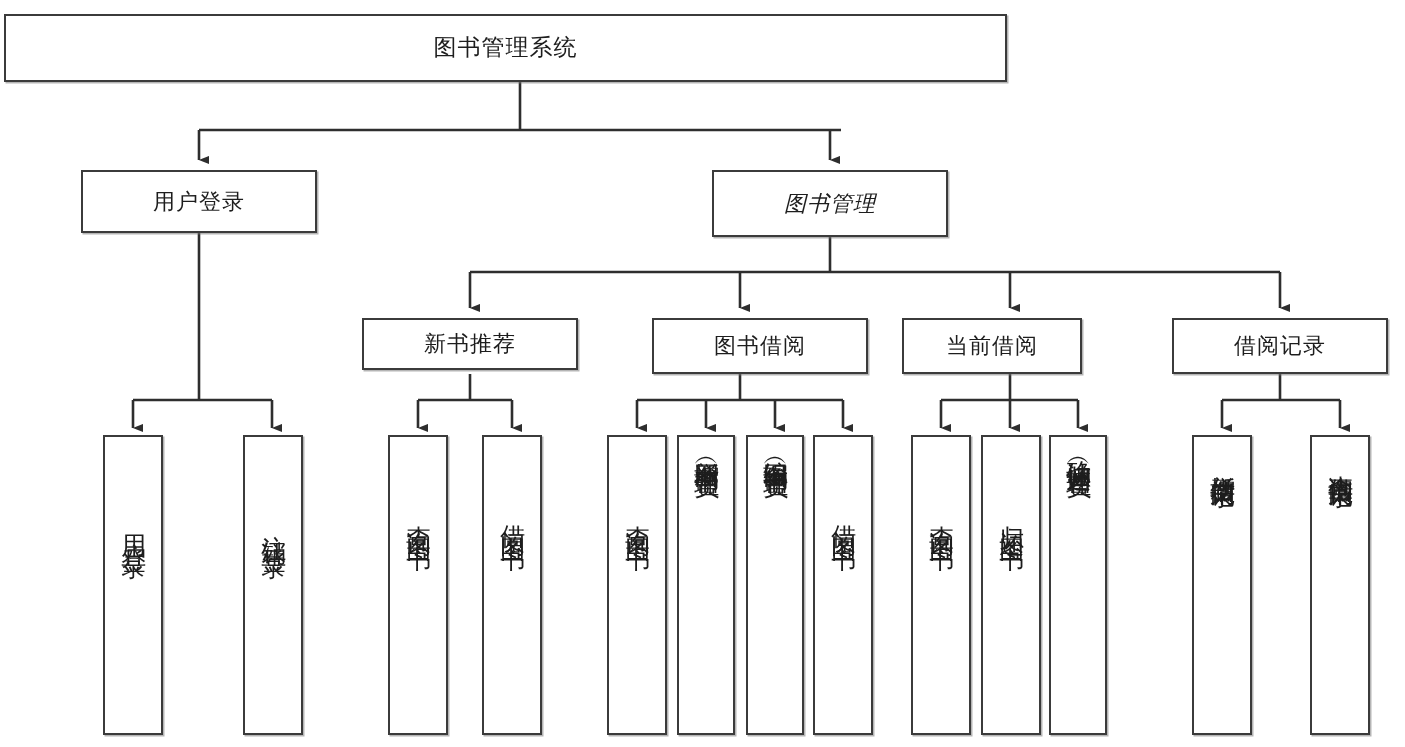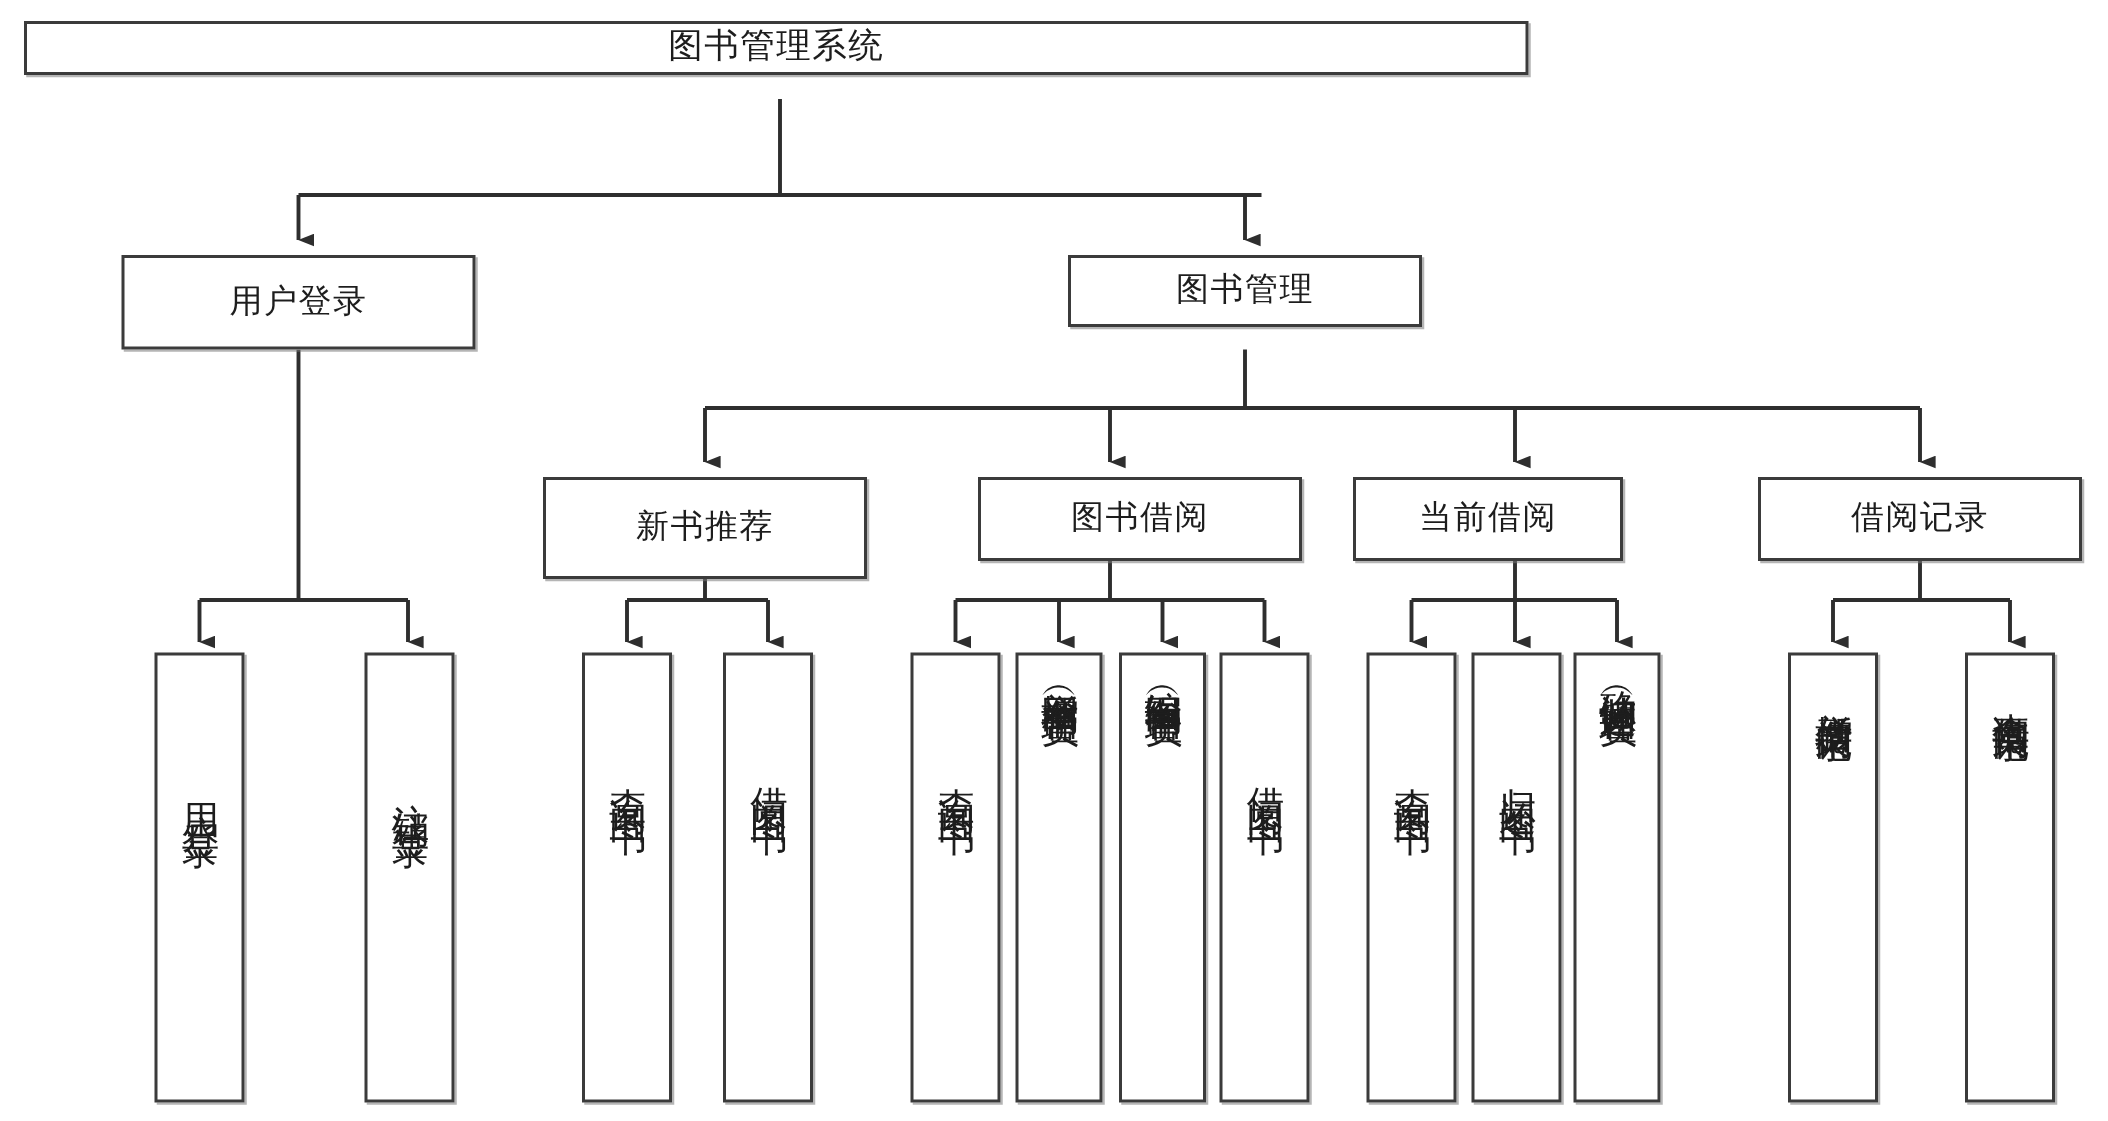--- a/index.html
+++ b/index.html
@@ -114,32 +114,32 @@
       <path d="M1010,400 L1010,428" marker-end="url(#arw)"></path>
       <path d="M1078,400 L1078,428" marker-end="url(#arw)"></path>
 
       <path d="M1280,374 L1280,400"></path>
       <path d="M1222,400 L1340,400"></path>
       <path d="M1222,400 L1222,428" marker-end="url(#arw)"></path>
       <path d="M1340,400 L1340,428" marker-end="url(#arw)"></path>
     </g>
   </svg>
 
-  <div class="node h root" style="left:16px; top:14px; width:1003px; height:36px;">
+  <div class="node h root" style="left:4px; top:14px; width:1003px; height:68px;">
     <span class="label">图书管理系统</span>
   </div>
 
   <div class="node h" style="left:81px; top:170px; width:236px; height:63px;">
     <span class="label">用户登录</span>
   </div>
-  <div class="node h" style="left:712px; top:170px; width:236px; height:48px;">
+  <div class="node h" style="left:712px; top:170px; width:236px; height:67px;font-style:italic;">
     <span class="label">图书管理</span>
   </div>
 
-  <div class="node h" style="left:362px; top:318px; width:216px; height:68px;">
+  <div class="node h" style="left:362px; top:318px; width:216px; height:52px;">
     <span class="label">新书推荐</span>
   </div>
   <div class="node h" style="left:652px; top:318px; width:216px; height:56px;">
     <span class="label">图书借阅</span>
   </div>
   <div class="node h" style="left:902px; top:318px; width:180px; height:56px;">
     <span class="label">当前借阅</span>
   </div>
   <div class="node h" style="left:1172px; top:318px; width:216px; height:56px;">
     <span class="label">借阅记录</span>

